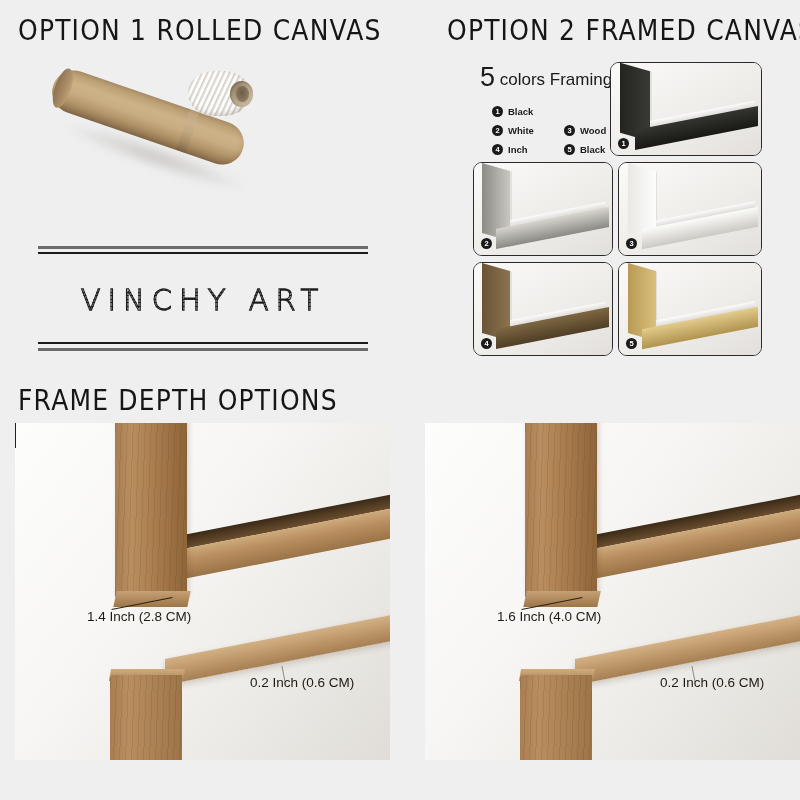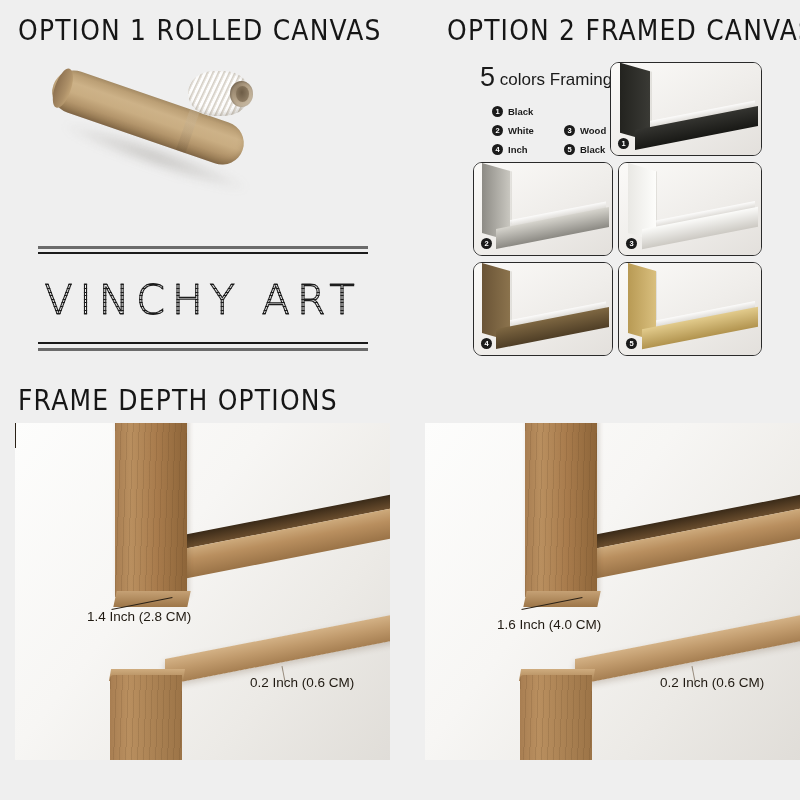--- a/index.html
+++ b/index.html
@@ -83,21 +83,21 @@
   .rule-thick { height:3px; background:#6b6b6b; }
   .rule-thin  { height:1.5px; background:#1b1b1b; }
   #rule-a { top:0px; }
   #rule-b { top:6px; }
   #rule-c { top:96px; }
   #rule-d { top:102px; }
   .logo-text {
     position:absolute; left:0; top:24px; width:330px;
     text-align:center;
     font-family:"DejaVu Sans", sans-serif;
-    font-size:41px;
+    font-size:29px;
     font-weight:300;
     letter-spacing:7px;
     line-height:60px;
     color:transparent;
     -webkit-text-stroke:1.1px #1d1d1d;
     background:repeating-linear-gradient(
         to bottom,
         #1d1d1d 0px, #1d1d1d 1.1px,
         transparent 1.1px, transparent 3.6px);
     -webkit-background-clip:text;
@@ -259,21 +259,21 @@
   #lead-a1{ left:95px; top:172px; width:1.2px; height:11px; background:#2a2116; }
   #lead-a2{ left:156px; top:166px; width:1.2px; height:14px; background:#2a2116; }
 
   .dim {
     position:absolute;
     font-family:"Liberation Sans", sans-serif;
     font-size:13.5px; color:#201a12; white-space:nowrap;
   }
   #dim-depth-l { left:72px;  top:186px; }
   #dim-thin-l  { left:235px; top:252px; }
-  #dim-depth-r { left:72px;  top:186px;margin-top:8px; }
+  #dim-depth-r { left:72px;  top:186px; }
   #dim-thin-r  { left:235px; top:252px; }
 </style>
 </head>
 <body>
 
 <div class="stage">
 
   <div class="heading" id="h-opt1">OPTION 1 ROLLED CANVAS</div>
 
   <div class="tube-wrap">

